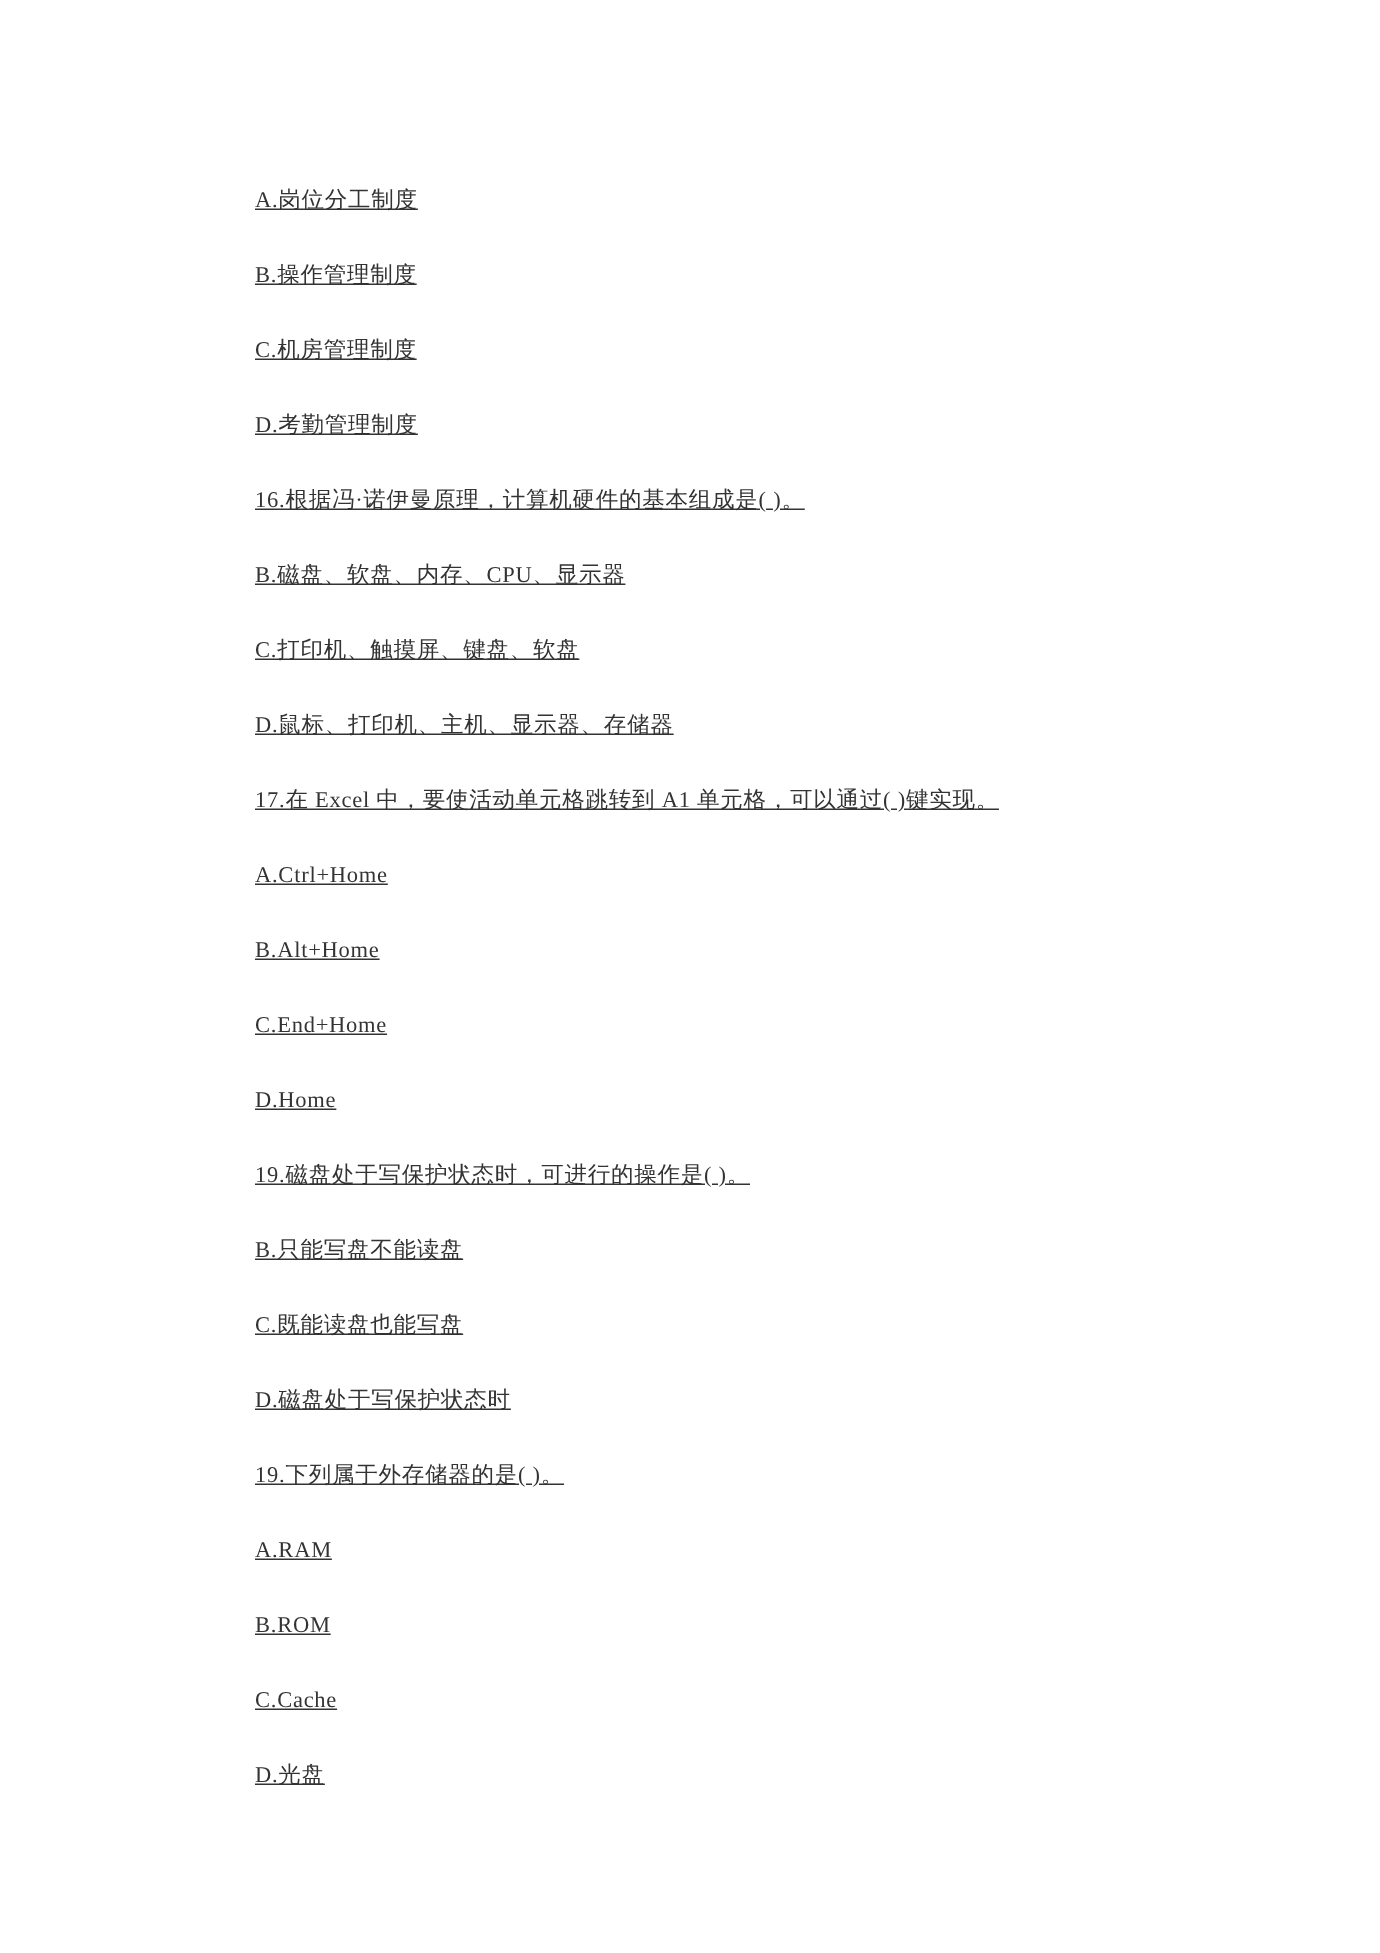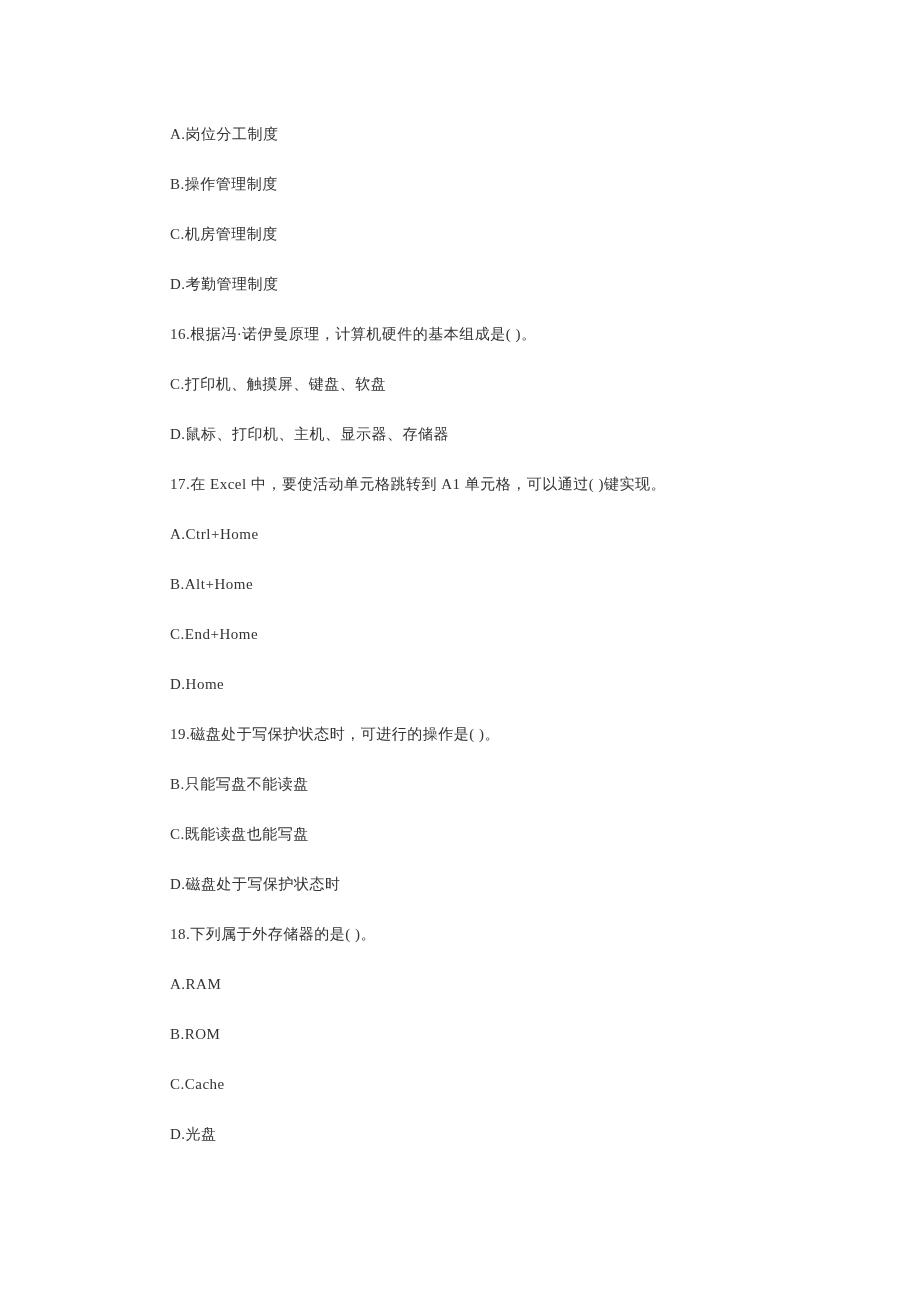--- a/index.html
+++ b/index.html
@@ -14,41 +14,43 @@
     color: #333333;
     line-height: 1.6;
   }
   .page {
     padding: 122px 0 60px 170px;
     width: 620px;
   }
   .line {
     margin-bottom: 26px;
     letter-spacing: 0.5px;
+    text-decoration: underline;
   }
 </style>
 </head>
 <body>
 
 <div class="page">
   <div class="line">A.岗位分工制度</div>
   <div class="line">B.操作管理制度</div>
   <div class="line">C.机房管理制度</div>
   <div class="line">D.考勤管理制度</div>
   <div class="line">16.根据冯·诺伊曼原理，计算机硬件的基本组成是(  )。</div>
+  <div class="line">B.磁盘、软盘、内存、CPU、显示器</div>
   <div class="line">C.打印机、触摸屏、键盘、软盘</div>
   <div class="line">D.鼠标、打印机、主机、显示器、存储器</div>
   <div class="line">17.在 Excel 中，要使活动单元格跳转到 A1 单元格，可以通过(  )键实现。</div>
   <div class="line">A.Ctrl+Home</div>
   <div class="line">B.Alt+Home</div>
   <div class="line">C.End+Home</div>
   <div class="line">D.Home</div>
   <div class="line">19.磁盘处于写保护状态时，可进行的操作是(  )。</div>
   <div class="line">B.只能写盘不能读盘</div>
   <div class="line">C.既能读盘也能写盘</div>
   <div class="line">D.磁盘处于写保护状态时</div>
-  <div class="line">18.下列属于外存储器的是(  )。</div>
+  <div class="line">19.下列属于外存储器的是(  )。</div>
   <div class="line">A.RAM</div>
   <div class="line">B.ROM</div>
   <div class="line">C.Cache</div>
   <div class="line">D.光盘</div>
 
 </div>
 
 </body></html>

